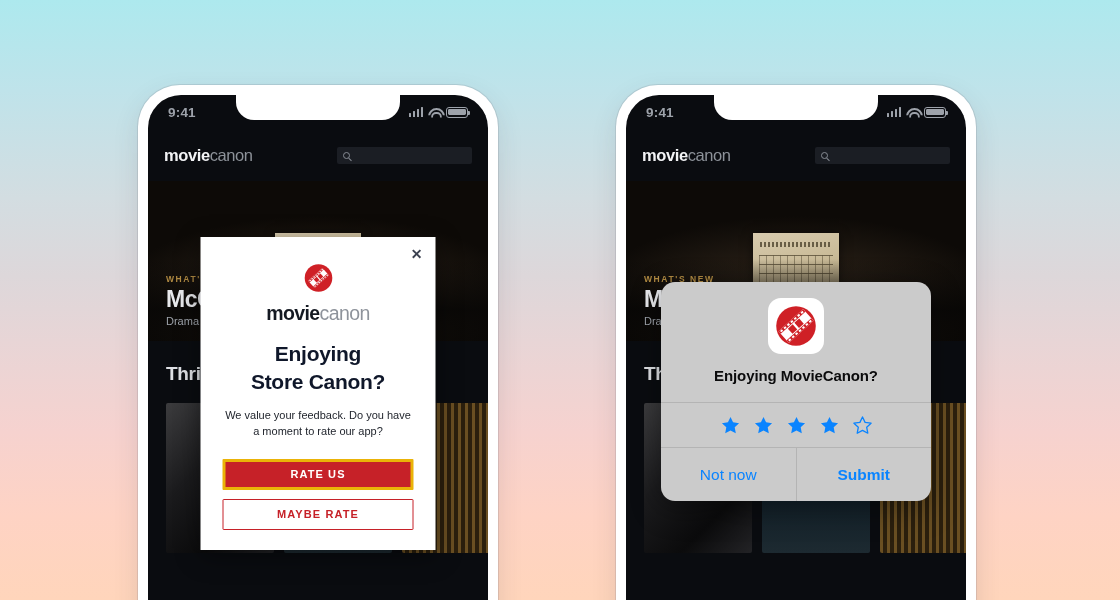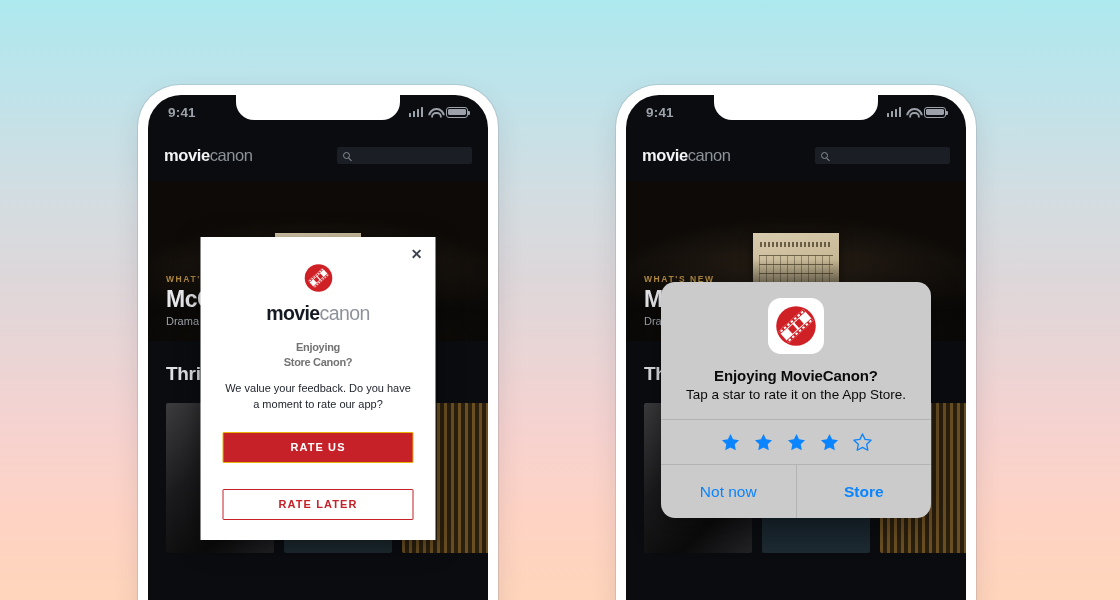--- a/index.html
+++ b/index.html
@@ -275,23 +275,23 @@
     margin: 8px auto 9px;
   }
   .modal-wordmark {
     font-size: 19.5px;
     letter-spacing: -.6px;
     margin-bottom: 15px;
   }
   .modal-wordmark .wm-a { font-weight: 700; color: #141922; }
   .modal-wordmark .wm-b { font-weight: 400; color: #8e939b; }
   .modal-heading {
-    font-size: 11px;
+    font-size: 21px;
     font-weight: 700;
-    color: #737373;
+    color: #0f172a;
     line-height: 1.35;
     letter-spacing: -.3px;
     margin-bottom: 11px;
   }
   .modal-body {
     font-size: 11px;
     color: #22262e;
     line-height: 1.45;
     margin-bottom: 19px;
   }
@@ -302,22 +302,22 @@
     font-size: 11px;
     font-weight: 700;
     letter-spacing: 1.1px;
     font-family: "Liberation Sans", sans-serif;
     cursor: pointer;
     border-radius: 1px;
   }
   .btn-primary {
     background: #c62128;
     color: #ffffff;
-    border: 1px solid #eab308;
-    margin-bottom: 26px;
+    border: 3px solid #eab308;
+    margin-bottom: 9px;
   }
   .btn-secondary {
     background: #ffffff;
     color: #c62128;
     border: 1px solid #c62128;
   }
 
   
   .ios-alert {
     position: absolute;
@@ -477,21 +477,21 @@
       </div>
 
       <div class="modal-heading">
         <div>Enjoying</div>
         <div>Store Canon?</div>
       </div>
 
       <p class="modal-body">We value your feedback. Do you have a moment to rate our app?</p>
 
       <button class="btn btn-primary">RATE US</button>
-      <button class="btn btn-secondary">RATE LATER</button>
+      <button class="btn btn-secondary">MAYBE RATE</button>
     </div>
   </div>
 
   <div class="phone right">
     <div class="screen">
 
       <div class="notch"></div>
 
       <div class="statusbar">
         <div class="status-time">9:41</div>
@@ -564,21 +564,20 @@
                   <rect x="77" y="61.2" width="5.5" height="4.2"></rect>
                 </g>
                 <g fill="#cf2026">
                   <rect x="33" y="42.5" width="14" height="15"></rect>
                   <rect x="52" y="42.5" width="14" height="15"></rect>
                 </g>
               </g>
             </svg>
           </div>
           <div class="ios-title">Enjoying MovieCanon?</div>
-          <div class="ios-sub">Tap a star to rate it on the App Store.</div>
         </div>
 
         <div class="ios-stars">
           <span class="star">
             <svg viewBox="0 0 24 24" width="21" height="21">
                 <path d="M12 2.2l2.95 6.2 6.85.92-5 4.78 1.25 6.72L12 17.6l-6.05 3.22L7.2 14.1l-5-4.78 6.85-.92z" fill="#0a84ff"></path>
               </svg>
           </span>
           <span class="star">
             <svg viewBox="0 0 24 24" width="21" height="21">
@@ -597,19 +596,19 @@
           </span>
           <span class="star">
             <svg viewBox="0 0 24 24" width="21" height="21">
                 <path d="M12 2.2l2.95 6.2 6.85.92-5 4.78 1.25 6.72L12 17.6l-6.05 3.22L7.2 14.1l-5-4.78 6.85-.92z" fill="none" stroke="#0a84ff" stroke-width="1.5" stroke-linejoin="round"></path>
               </svg>
           </span>
         </div>
 
         <div class="ios-actions">
           <button class="ios-btn">Not now</button>
-          <button class="ios-btn submit">Store</button>
+          <button class="ios-btn submit">Submit</button>
         </div>
       </div>
     </div>
   </div>
 
 </div>
 
 </body></html>

